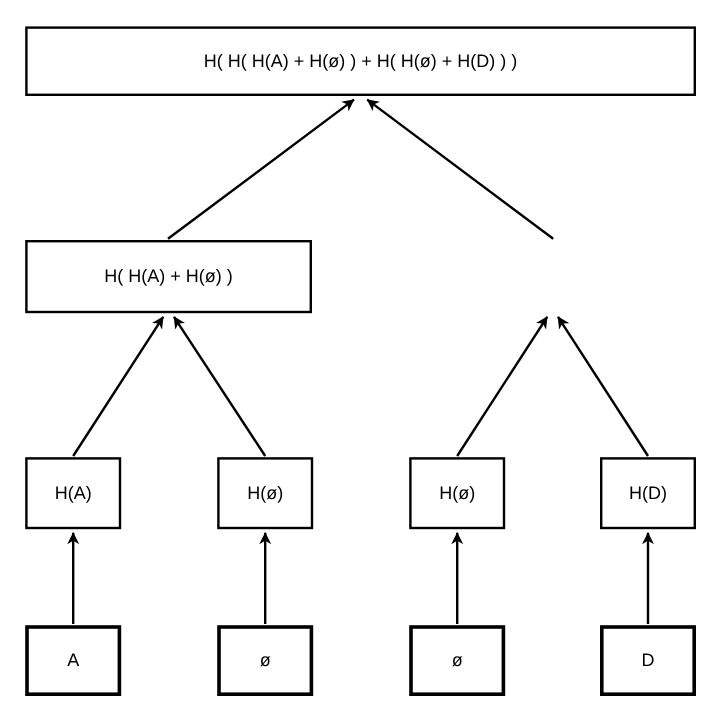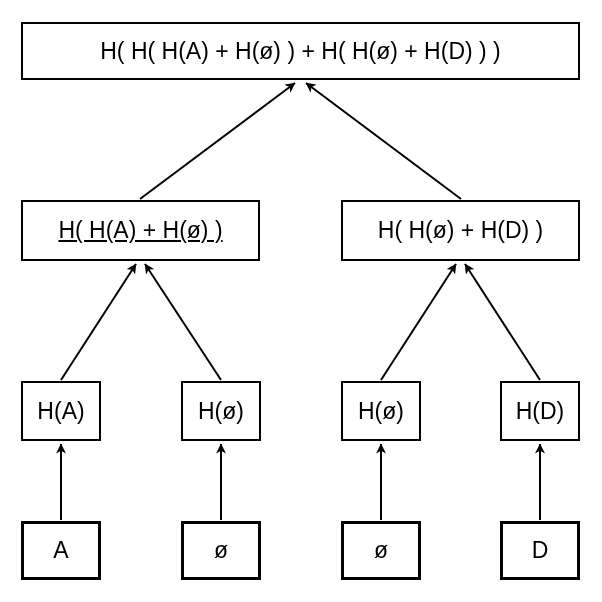--- a/index.html
+++ b/index.html
@@ -28,25 +28,25 @@
     stroke-width: 2;
   }
   .box {
     position: absolute;
     box-sizing: border-box;
     border: 2px solid #000000;
     background: #ffffff;
     display: flex;
     align-items: center;
     justify-content: center;
-    font-size: 23px;
+    font-size: 15px;
     white-space: nowrap;
   }
   .root-box   { left: 21px;  top: 22px;  width: 559px; height: 58px; }
-  .mid-left   { left: 21px;  top: 200px; width: 239px; height: 61px; text-decoration: underline; }
+  .mid-left   { left: 21px;  top: 200px; width: 239px; height: 61px; }
   .mid-right  { left: 341px; top: 200px; width: 239px; height: 61px; }
   .leaf       { top: 381px; width: 80px; height: 60px; }
   .leaf-0 { left: 21px; }
   .leaf-1 { left: 181px; }
   .leaf-2 { left: 341px; }
   .leaf-3 { left: 500px; align-items: center; }
   .data-box   { top: 521px; width: 80px; height: 59px; border-width: 3px; }
   .data-0 { left: 21px; }
   .data-1 { left: 181px; }
   .data-2 { left: 341px; }
@@ -78,23 +78,20 @@
     <line x1="461" y1="199" x2="306" y2="83" marker-end="url(#ah)"></line>
   </svg>
 
   <div class="box root-box">
     <span>H( H( H(A) + H(ø) ) + H( H(ø) + H(D) ) )</span>
   </div>
 
   <div class="box mid-left">
     <span>H( H(A) + H(ø) )</span>
   </div>
-  <div class="box mid-right">
-    <span>H( H(ø) + H(D) )</span>
-  </div>
 
   <div class="box leaf leaf-0">
     <span>H(A)</span>
   </div>
   <div class="box leaf leaf-1">
     <span>H(ø)</span>
   </div>
   <div class="box leaf leaf-2">
     <span>H(ø)</span>
   </div>

